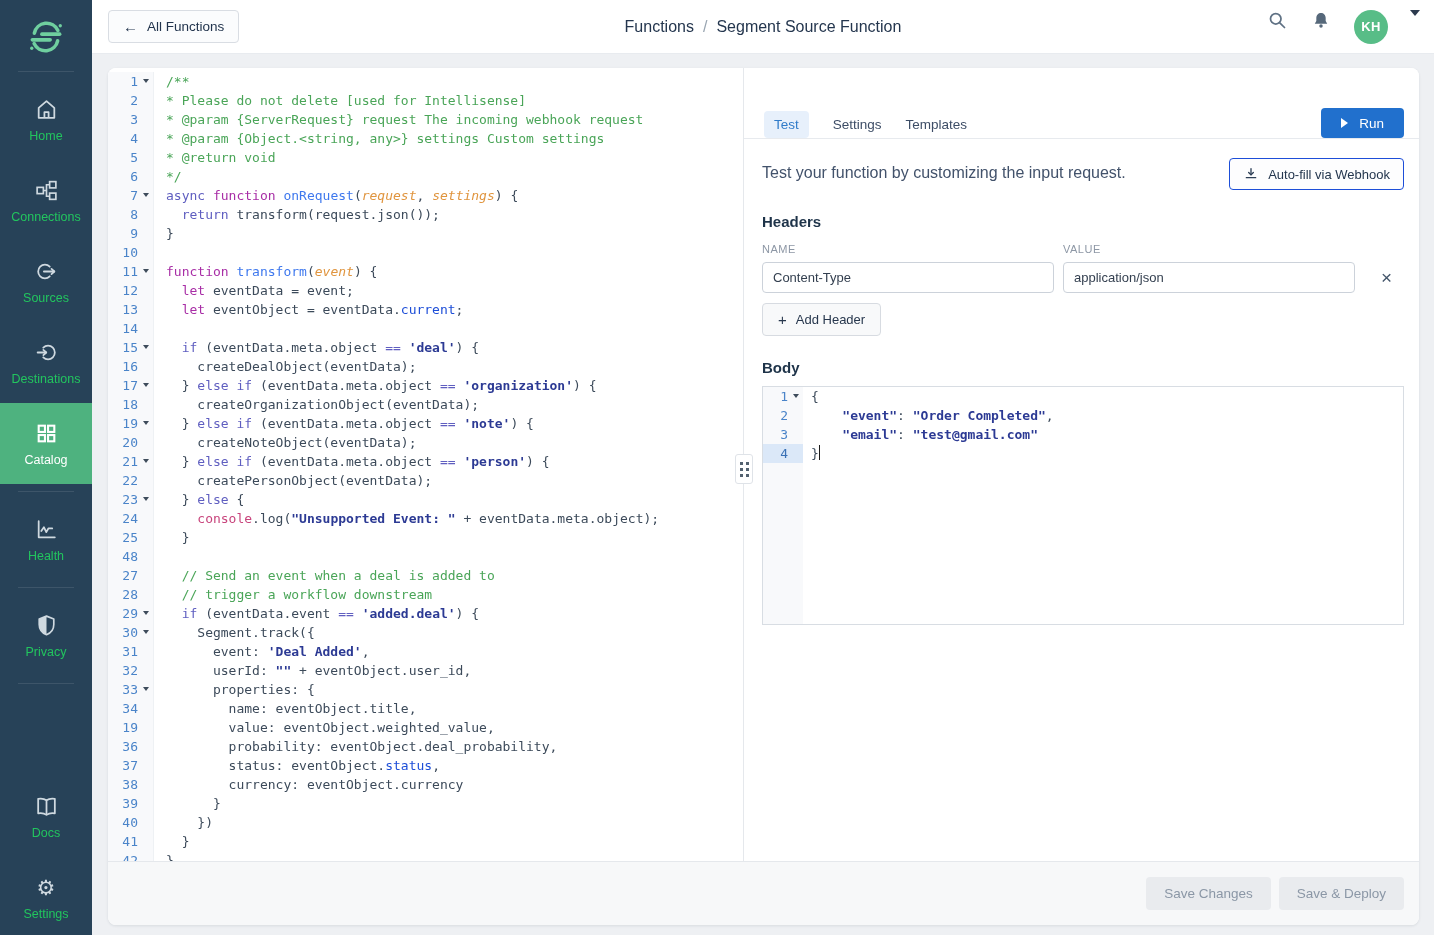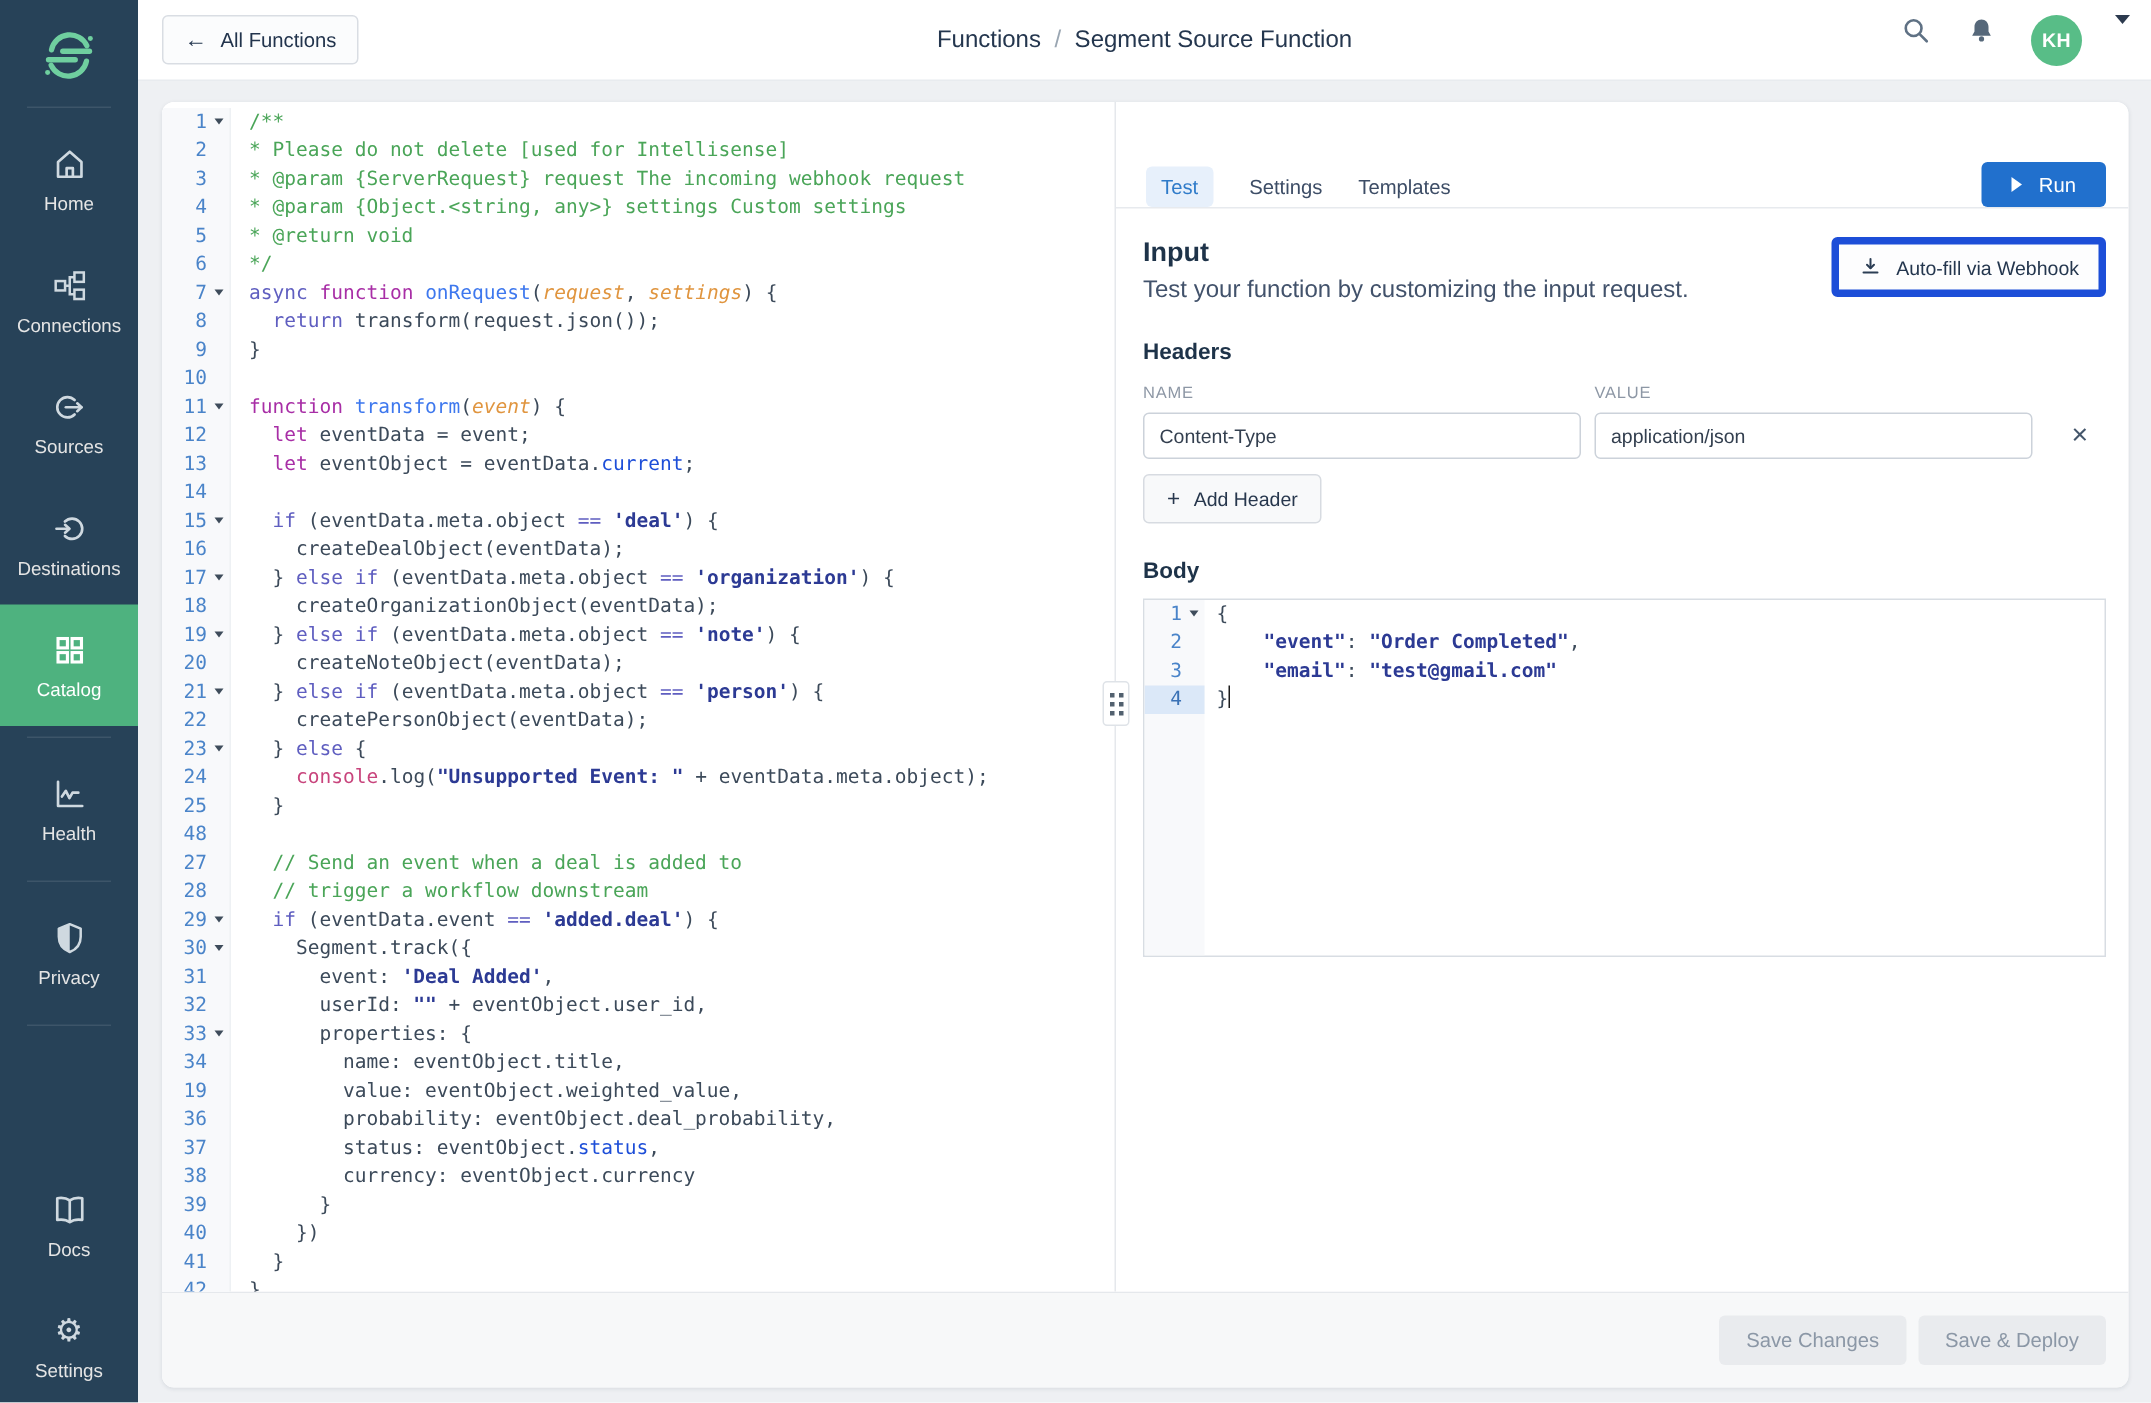--- a/index.html
+++ b/index.html
@@ -8,21 +8,21 @@
 
   .app { display:flex; width:1434px; height:935px; }
 
   
   .sidebar { flex:none; width:92px; background:#274258; display:flex; flex-direction:column; }
   .logo { height:64px; display:flex; align-items:center; justify-content:center; padding-top:10px; }
   .sb-items { flex:1; display:flex; flex-direction:column; align-items:stretch; }
   .sb-divider { height:1px; background:#3d5569; margin:7px 18px; flex:none; }
   .sb-item { display:flex; flex-direction:column; align-items:center; gap:7px; padding:17px 0; cursor:pointer; }
   .sb-item .sb-icon { width:26px; height:26px; display:flex; align-items:center; justify-content:center; color:#cfd9e0; }
-  .sb-item .sb-label { font-size:12.5px; color:#e5e5e5; }
+  .sb-item .sb-label { font-size:12.5px; color:#22c55e; }
   .sb-item.active { background:#4eb27f; }
   .sb-item.active .sb-icon, .sb-item.active .sb-label { color:#ffffff; }
   .sb-item.push { margin-top:auto; }
   .sb-item.last { padding-bottom:14px; }
   .gear-glyph { font-size:21px; line-height:1; color:#cfd9e0; }
 
   
   .main-col { flex:1; display:flex; flex-direction:column; min-width:0; }
 
   .topbar { flex:none; height:54px; background:#fff; border-bottom:1px solid #e8ebef; display:flex; align-items:center; padding:0 14px 0 16px; position:relative; }
@@ -73,21 +73,21 @@
   .tabs { display:flex; align-items:center; gap:24px; }
   .tab { font-size:13.5px; color:#3d4d66; cursor:pointer; padding:6px 0; }
   .tab.active { background:#e7f0fb; color:#2f7bc9; padding:6px 10px; border-radius:4px; }
   .run-btn { margin-left:auto; background:#2170cd; color:#fff; border:none; border-radius:4px; height:30px; padding:0 20px; font-size:13.5px; font-family:inherit; display:flex; align-items:center; gap:11px; cursor:pointer; }
   .play-tri { width:0; height:0; border-top:5px solid transparent; border-bottom:5px solid transparent; border-left:7px solid #fff; }
 
   .panel-body { flex:1; padding:19px 15px 0 18px; overflow:hidden; }
   .input-head { display:flex; justify-content:space-between; align-items:flex-start; }
   .h-input { font-size:18px; font-weight:bold; color:#1e3349; }
   .sub { font-size:16px; color:#42526b; margin-top:6px; }
-  .autofill-btn { display:flex; align-items:center; gap:9px; background:#fdfdfe; border:5px solid #1d4ed8; border-radius:4px; padding:7px 13px; font-size:13px; color:#24364e; font-family:inherit; cursor:pointer; }
+  .autofill-btn { display:flex; align-items:center; gap:9px; background:#fdfdfe; border:1px solid #1d4ed8; border-radius:4px; padding:7px 13px; font-size:13px; color:#24364e; font-family:inherit; cursor:pointer; }
 
   .h-section { font-size:15px; font-weight:bold; color:#1e3349; margin-top:23px; }
   .col-labels { display:flex; gap:9px; margin-top:13px; }
   .col-labels span { width:292px; font-size:11px; letter-spacing:.5px; color:#8d97a5; }
   .hdr-row { display:flex; gap:9px; align-items:center; margin-top:7px; }
   .txt-input { width:292px; height:31px; border:1px solid #ccd2da; border-radius:4px; padding:0 10px; font-size:13px; color:#333f4f; font-family:inherit; background:#fff; }
   .x-btn { background:none; border:none; font-size:19px; color:#44566b; margin-left:17px; cursor:pointer; line-height:1; }
   .add-hdr-btn { margin-top:10px; display:inline-flex; align-items:center; gap:9px; background:#f8f9fa; border:1px solid #d7dbe1; border-radius:4px; padding:8px 15px; font-size:13px; color:#27374d; font-family:inherit; cursor:pointer; }
   .plus { font-size:15px; color:#27374d; line-height:1; }
 
@@ -311,21 +311,20 @@
             </div>
             <button class="run-btn">
               <span class="play-tri"></span>
               <span>Run</span>
             </button>
           </div>
 
           <div class="panel-body">
             <div class="input-head">
               <div>
-                <div class="h-input">Input</div>
                 <div class="sub">Test your function by customizing the input request.</div>
               </div>
               <button class="autofill-btn">
                 <svg width="16" height="16" viewBox="0 0 24 24" fill="none" stroke="#2c3e55" stroke-width="2" stroke-linecap="round" stroke-linejoin="round">
                   <path d="M12 4v9"></path>
                     <path d="M8.5 9.8 12 13.3 15.5 9.8"></path>
                     <path d="M5 17.5h14"></path>
                 </svg>
                 <span>Auto-fill via Webhook</span>
               </button>

